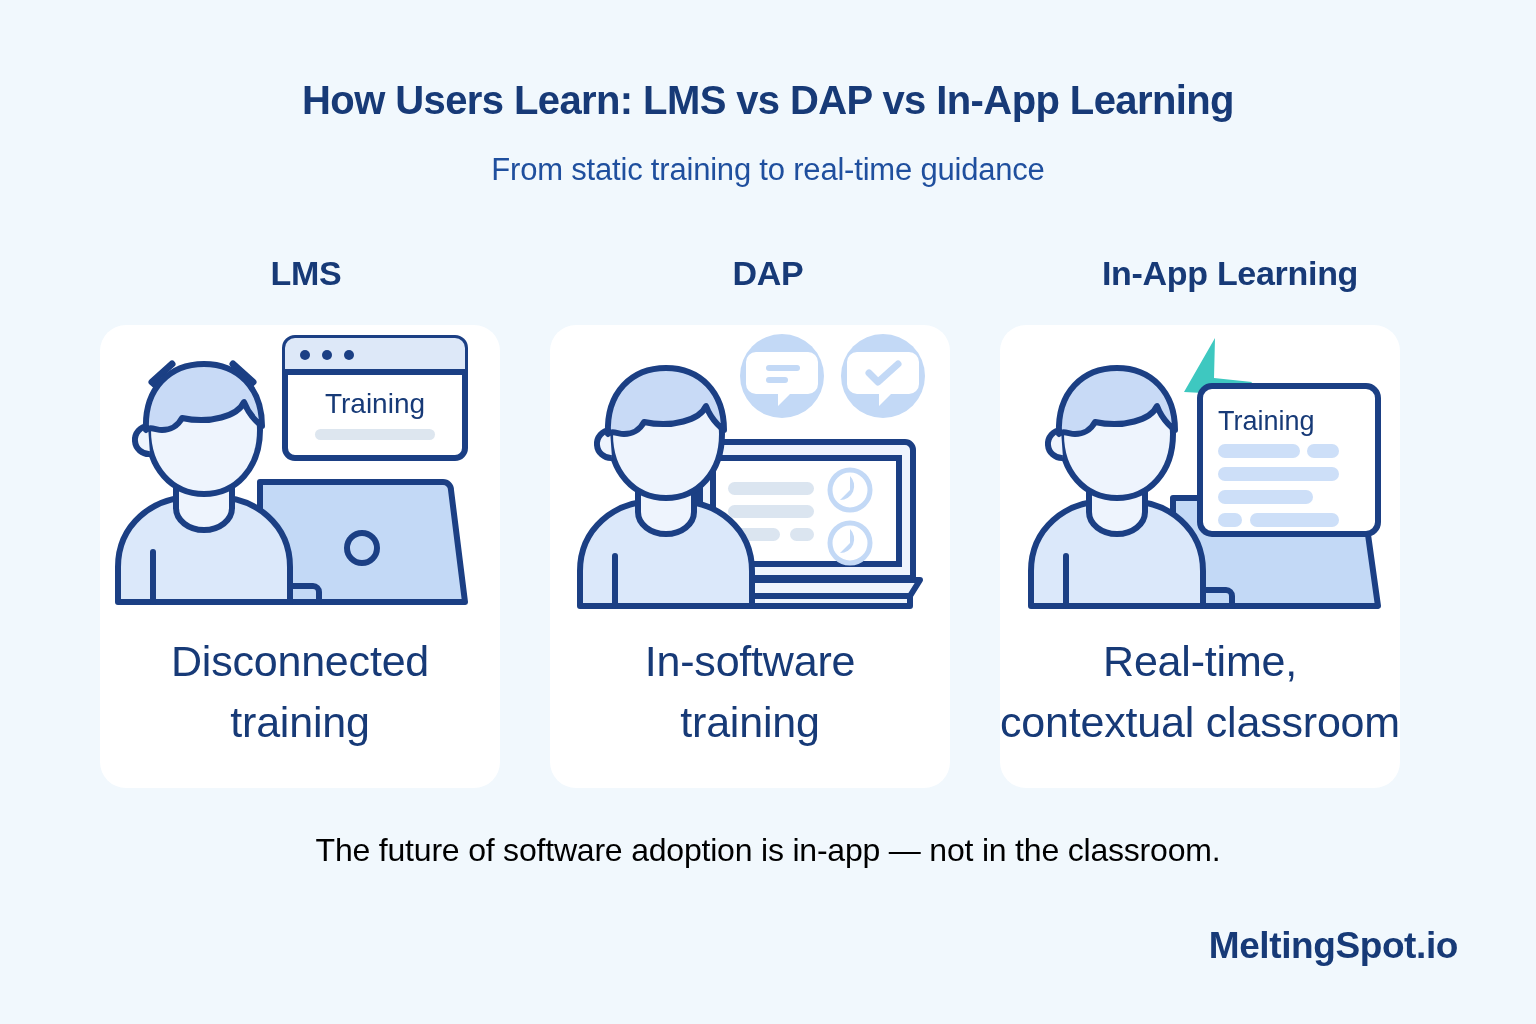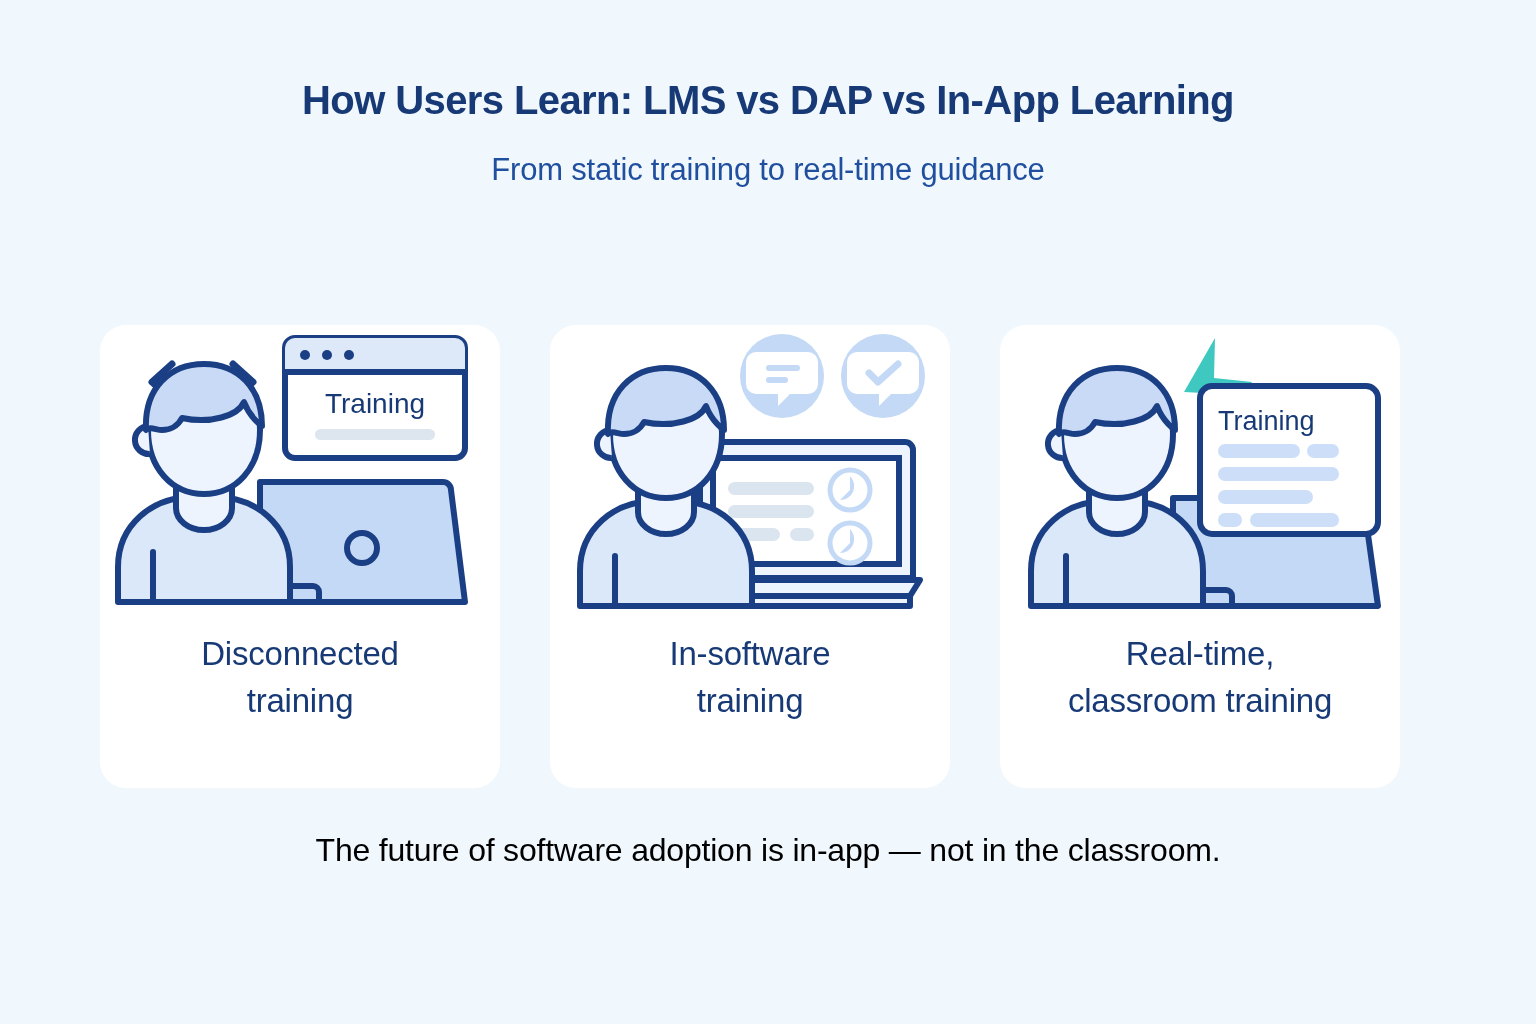--- a/index.html
+++ b/index.html
@@ -89,21 +89,21 @@
 
   .art {
     height: 310px;
     width: 100%;
     display: flex;
     align-items: center;
     justify-content: center;
   }
 
   .caption {
-    font-size: 33px;
+    font-size: 43px;
     line-height: 1.42;
     text-align: center;
     color: #173a77;
     letter-spacing: -0.2px;
     white-space: pre-line;
     margin-top: -4px;
   }
 
   
   .tagline {
@@ -132,20 +132,25 @@
 </head>
 <body>
 
 <div class="infographic">
 
   <div class="header">
     <div class="title">How Users Learn: LMS vs DAP vs In-App Learning</div>
     <div class="subtitle">From static training to real-time guidance</div>
   </div>
 
+  <div class="col-labels">
+    <div class="col-label">LMS</div>
+    <div class="col-label">DAP</div>
+    <div class="col-label">In-App Learning</div>
+  </div>
 
   <div class="cards">
 
     <div class="card">
       <div class="art">
         <svg width="400" height="300" viewBox="0 0 400 300">
 
           <g stroke="#1b3f84" stroke-width="7" fill="none" stroke-linecap="round" stroke-linejoin="round">
             <line x1="55" y1="52" x2="150" y2="52"></line>
             <polyline points="72,34 52,52 72,70"></polyline>
@@ -278,20 +283,21 @@
             <path d="M89 154 v28 a28 22 0 0 0 56 0 v-28 z" fill="#eef4fd" stroke="#1b3f84" stroke-width="6" stroke-linejoin="round"></path>
             <path d="M61 104 c0 -40 24 -64 56 -64 c32 0 56 24 56 64 c0 38 -24 64 -56 64 c-32 0 -56 -26 -56 -64 z" fill="#eef4fd" stroke="#1b3f84" stroke-width="6"></path>
             <path d="M61 100 a14 14 0 1 0 2 28" fill="#eef4fd" stroke="#1b3f84" stroke-width="6"></path>
             <path d="M59 104 c-2 -42 24 -66 58 -66 c34 0 58 24 58 62 c0 0 -12 -8 -18 -24
                      c-6 14 -34 22 -62 16 c-4 8 -12 12 -20 12 c-6 0 -12 -4 -16 0 z" fill="#c8daf6" stroke="#1b3f84" stroke-width="6" stroke-linejoin="round"></path>
             <line x1="66" y1="226" x2="66" y2="276" stroke="#1b3f84" stroke-width="6" stroke-linecap="round"></line>
           </g>
         </svg>
       </div>
       <div class="caption">Real-time,
-classroom training</div>
+contextual classroom</div>
     </div>
 
   </div>
 
   <div class="tagline">The future of software adoption is in-app — not in the classroom.</div>
+  <div class="brand">MeltingSpot.io</div>
 
 </div>
 
 </body></html>

